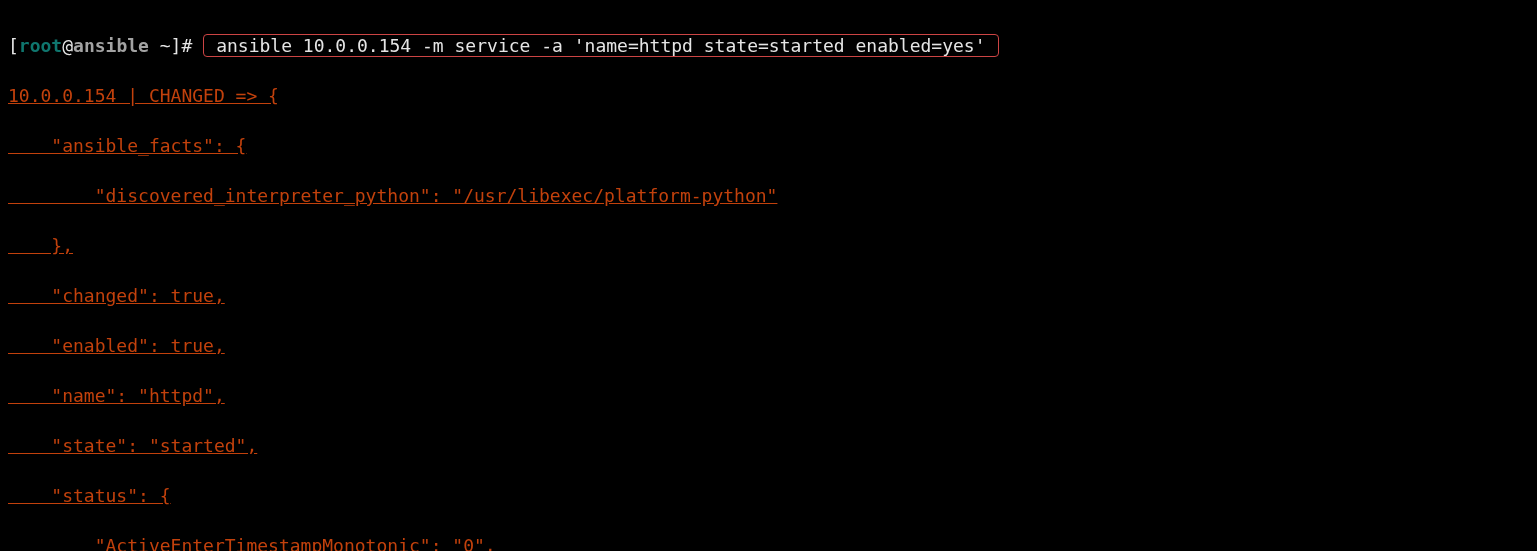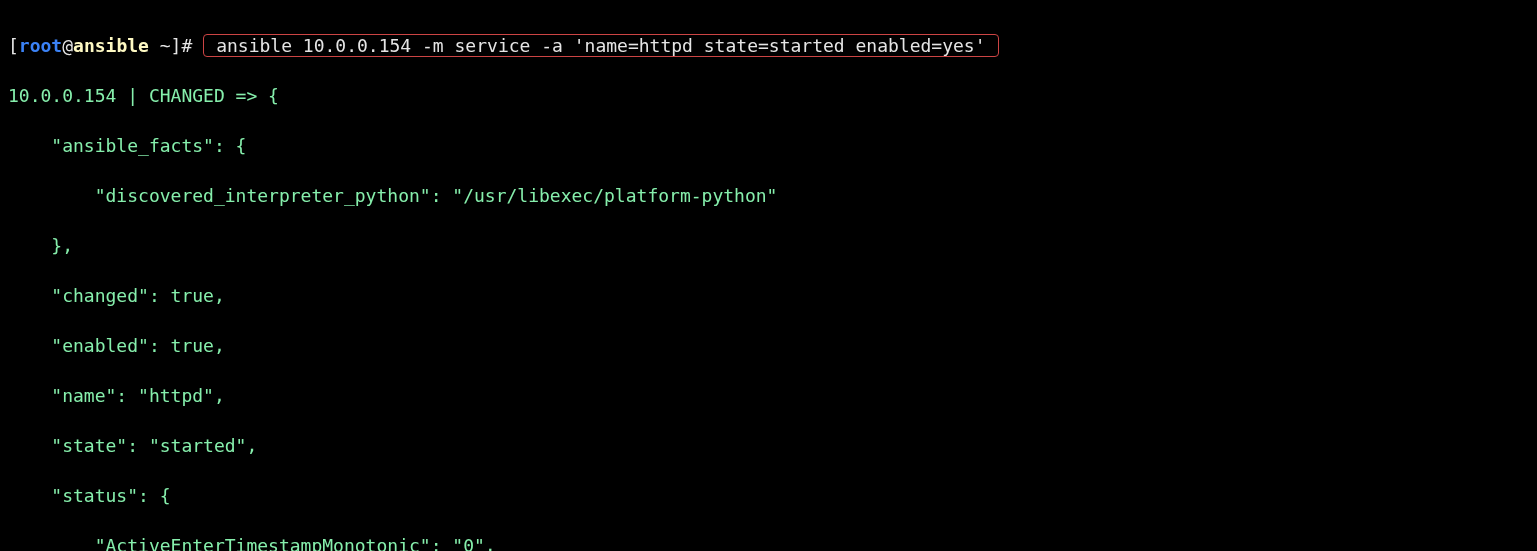--- a/index.html
+++ b/index.html
@@ -11,24 +11,24 @@
     font-size: 18px;
     line-height: 25px;
     width: 1537px;
     height: 551px;
     overflow: hidden;
   }
   .terminal {
     padding: 8px 8px;
     white-space: pre;
   }
-  .red-bold { color: #3b82f6; font-weight: bold; }
-  .cyan-bold { color: #fef9c3; font-weight: bold; }
+  .red-bold { color: #0f766e; font-weight: bold; }
+  .cyan-bold { color: #a3a3a3; font-weight: bold; }
   .white { color: #e5e5e5; }
-  .yellow { color: #86efac; }
+  .yellow { color: #c2410c; text-decoration: underline; }
   .cmd-box {
     border: 1px solid #cc4444;
     border-radius: 4px;
     padding: 0 12px;
   }
   .line { display: block; }
   .nowrap { white-space: pre; }
 </style>
 </head>
 <body>

